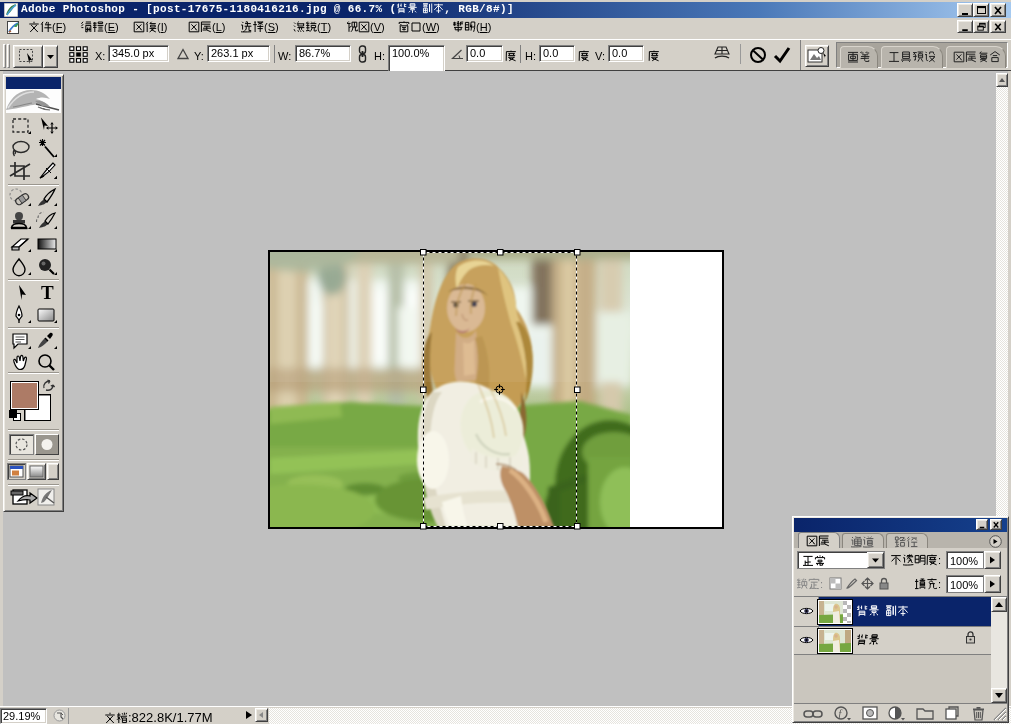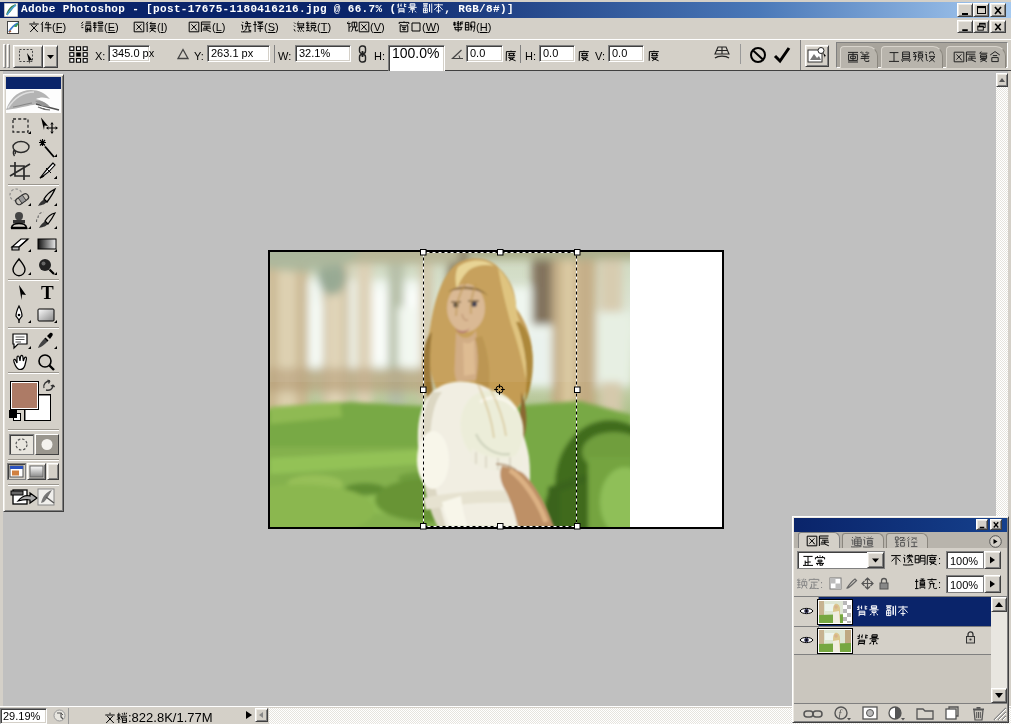--- a/index.html
+++ b/index.html
@@ -136,36 +136,36 @@
       <rect x="14.2" y="0.8" width="4" height="3.6"></rect>
 <rect x="0.8" y="6.7" width="4" height="3.6"></rect>
       <rect x="14.2" y="6.7" width="4" height="3.6"></rect>
 <rect x="0.8" y="12.6" width="4" height="3.6"></rect>
       <rect x="7.5" y="12.6" width="4" height="3.6"></rect>
       <rect x="14.2" y="12.6" width="4" height="3.6"></rect>
 </g>
     <rect x="7.2" y="6.4" width="4.6" height="4.2" fill="#000"></rect>
 </svg>
 <div class="abs" style="left:95px;top:50px;font-size:11px;white-space:nowrap">X:</div>
-<div class="abs fld" style="left:108px;top:45px;width:42px;height:17px;font-size:11px;line-height:14px;padding-left:3px;white-space:nowrap">345.0 px</div>
+<div class="abs fld" style="left:108px;top:45px;width:61px;height:17px;font-size:11px;line-height:14px;padding-left:3px;white-space:nowrap">345.0 px</div>
 <svg class="abs" style="left:177px;top:48px" width="12" height="12" viewBox="0 0 12 12">
     <path d="M6 1.5L11 10.5H1Z" fill="none" stroke="#444" stroke-width="1.3"></path>
   </svg>
 <div class="abs" style="left:194px;top:50px;font-size:11px;white-space:nowrap">Y:</div>
 <div class="abs fld" style="left:207px;top:45px;width:63px;height:17px;font-size:11px;line-height:14px;padding-left:3px;white-space:nowrap">263.1 px</div>
 <div class="abs" style="left:274px;top:45px;width:1px;height:18px;background:#808080"></div>
 <div class="abs" style="left:278px;top:50px;font-size:11px;white-space:nowrap">W:</div>
-<div class="abs fld" style="left:295px;top:45px;width:56px;height:17px;font-size:11px;line-height:14px;padding-left:3px;white-space:nowrap">32.1%</div>
+<div class="abs fld" style="left:295px;top:45px;width:56px;height:17px;font-size:11px;line-height:14px;padding-left:3px;white-space:nowrap">86.7%</div>
 <svg class="abs" style="left:358px;top:45px" width="9" height="18" viewBox="0 0 9 18">
 <rect x="1.5" y="1" width="6" height="7.5" rx="2.5" fill="none" stroke="#222" stroke-width="1.4"></rect>
 <rect x="1.5" y="9.5" width="6" height="7.5" rx="2.5" fill="none" stroke="#222" stroke-width="1.4"></rect>
 <rect x="3.6" y="6" width="1.8" height="6" fill="#222"></rect>
 </svg>
 <div class="abs" style="left:374px;top:50px;font-size:11px;white-space:nowrap">H:</div>
-<div class="abs fld" style="left:388px;top:45px;width:57px;height:33px;font-size:14px;line-height:14px;padding-left:3px;white-space:nowrap">100.0%</div>
+<div class="abs fld" style="left:388px;top:45px;width:57px;height:33px;font-size:11px;line-height:14px;padding-left:3px;white-space:nowrap">100.0%</div>
 <svg class="abs" style="left:451px;top:49px" width="13" height="11" viewBox="0 0 13 11">
     <path d="M10.5 1L1.5 9.5H12" fill="none" stroke="#444" stroke-width="1.2"></path>
     <path d="M8 6.5L9 9.5" stroke="#444"></path>
   </svg>
 <div class="abs fld" style="left:466px;top:45px;width:37px;height:17px;font-size:11px;line-height:14px;padding-left:3px;white-space:nowrap">0.0</div>
 <div class="abs" style="left:505px;top:50px;font-size:11px;white-space:nowrap"><svg style="width:12px;height:12px;vertical-align:-2px;" viewBox="0 0 12 12">
       <path d="M6 .6V1.6 M1.4 1.6H10.8 M1.4 1.6 1.2 10.8 M3.4 3.4H9.8 M4.4 3.4V5.4 M8.6 3.4V5.4 M3.2 5.4H10.2 M3.6 7.2H9.6 M3.6 7.2C4.6 8.8 5.4 9.2 6.2 9.4 M9.4 7.2 4.2 10.8 M4.6 8.2 10.6 10.8" fill="none" stroke="#000" stroke-width="1.0"></path>
     </svg></div>
 <div class="abs" style="left:520px;top:45px;width:1px;height:18px;background:#808080"></div>
 <div class="abs" style="left:525px;top:50px;font-size:11px;white-space:nowrap">H:</div>

